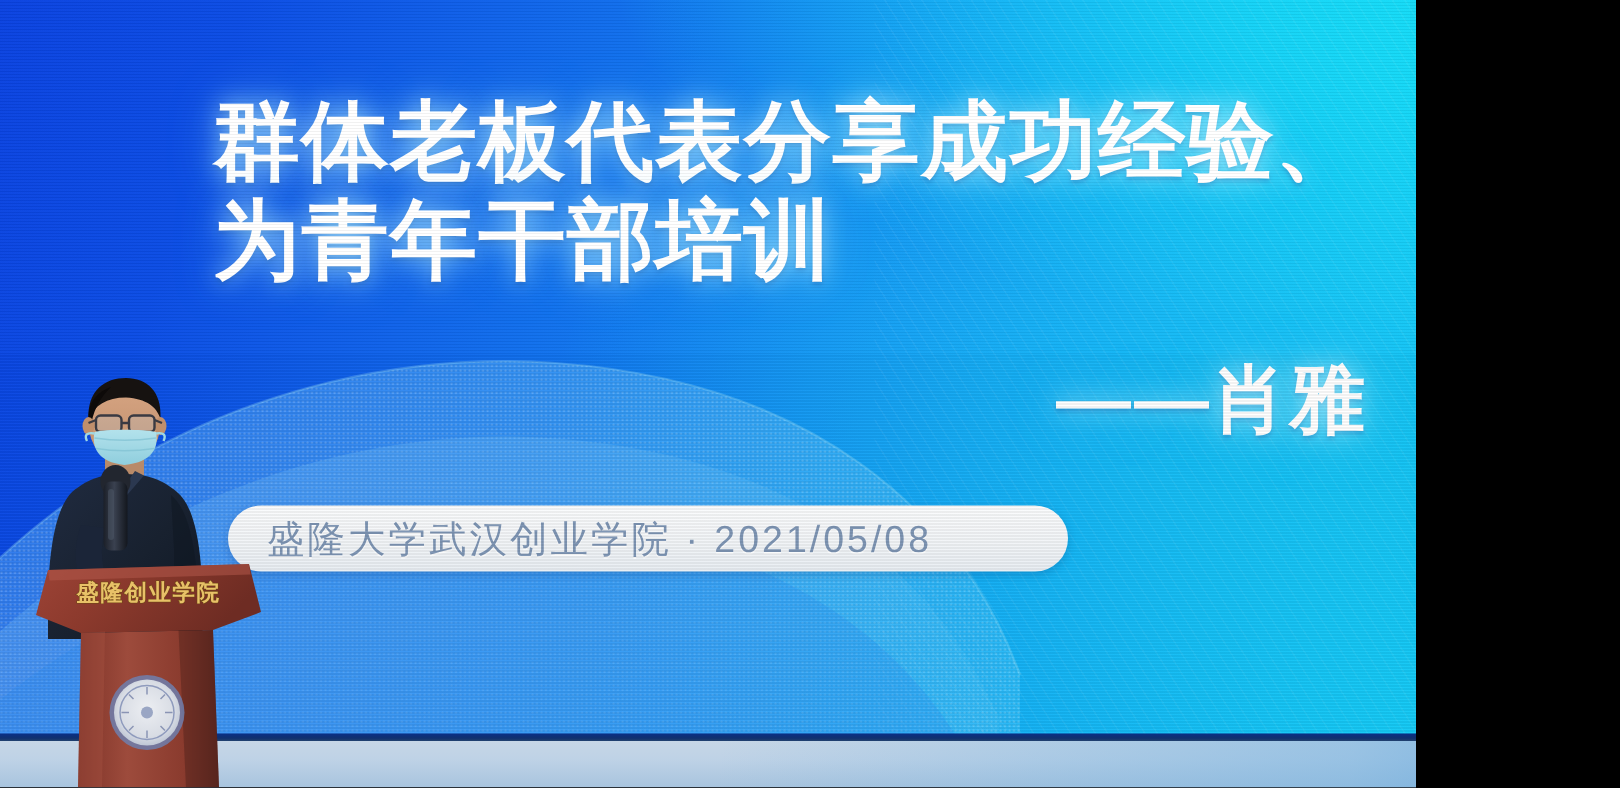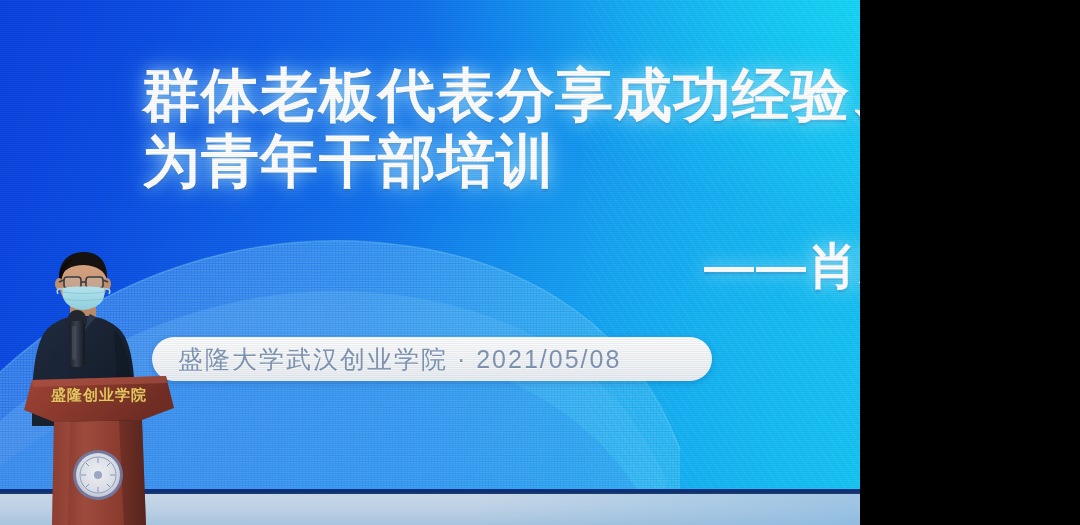--- a/index.html
+++ b/index.html
@@ -1,20 +1,20 @@
 <!DOCTYPE html>
 <html><head>
 <meta charset="utf-8">
 <style>
   * { margin:0; padding:0; box-sizing:border-box; }
   html,body { width:1080px; height:525px; overflow:hidden; background:#000; }
 
   .stage {
     position:relative;
-    width:860px; height:525px;
+    width:944px; height:525px;
     font-family:"Liberation Sans","DejaVu Sans",sans-serif;
     overflow:hidden;
     padding-left:16px;
   }
 
   
   .led-screen{
     position:absolute; left:0; top:0; width:1080px; height:492px;
     background:
       radial-gradient(ellipse 140% 120% at 102% -6%, rgba(20,226,247,.98) 0%, rgba(20,226,247,.70) 18%, rgba(20,210,245,0) 46%),

